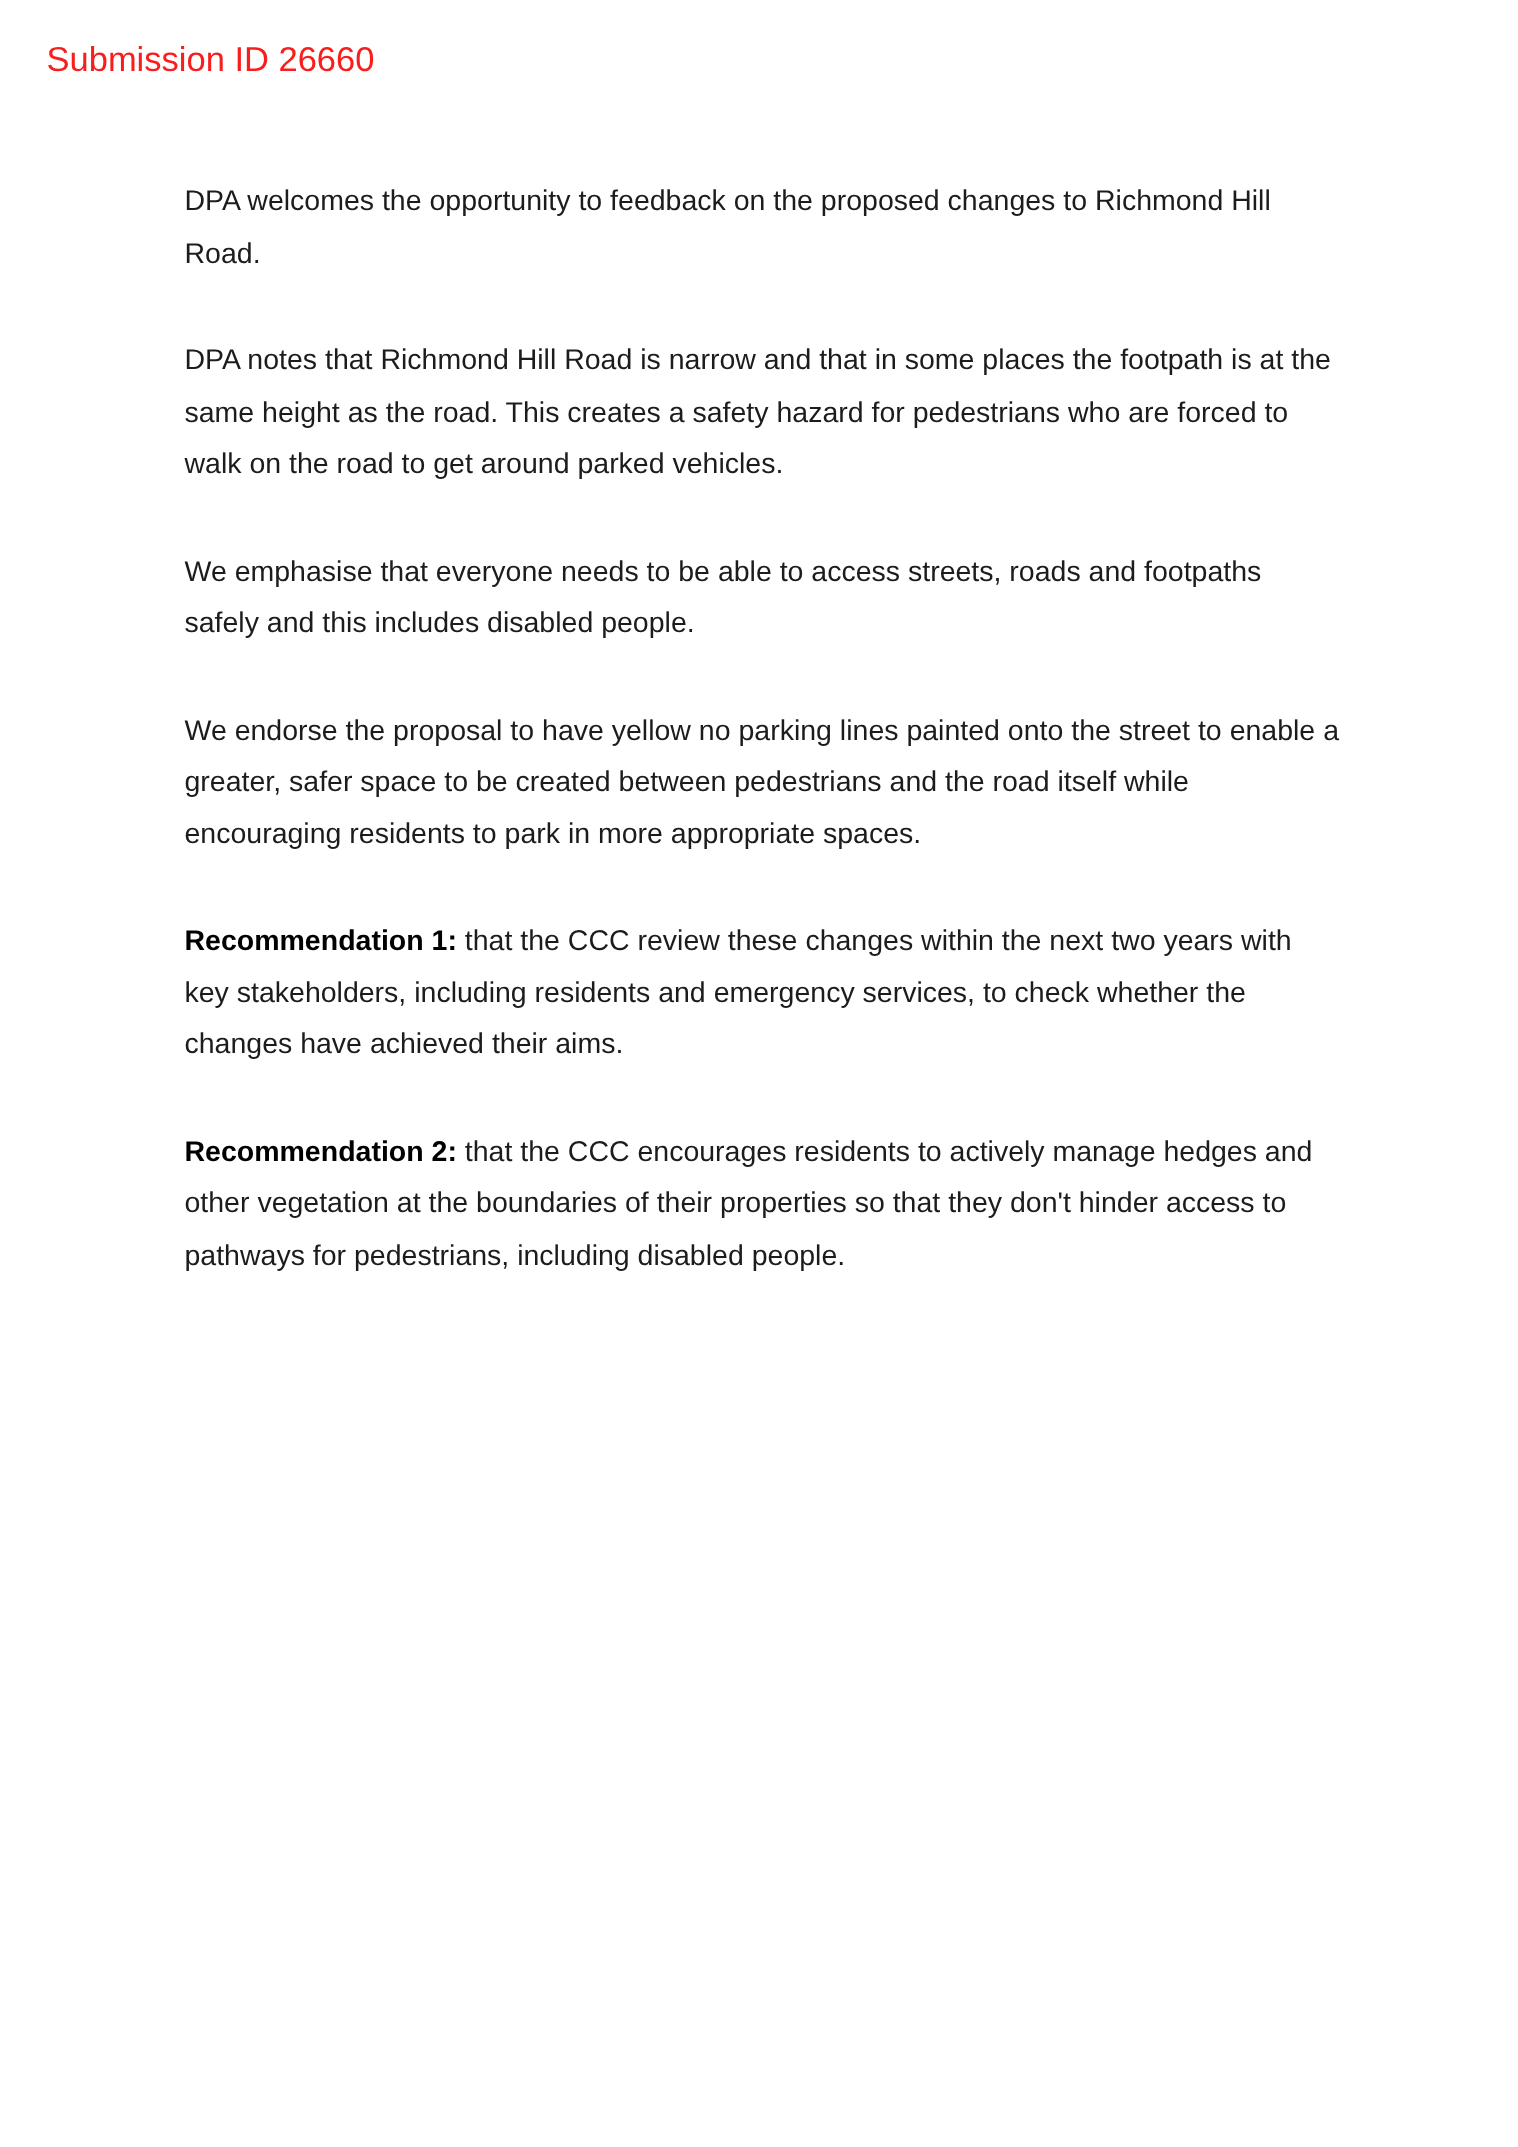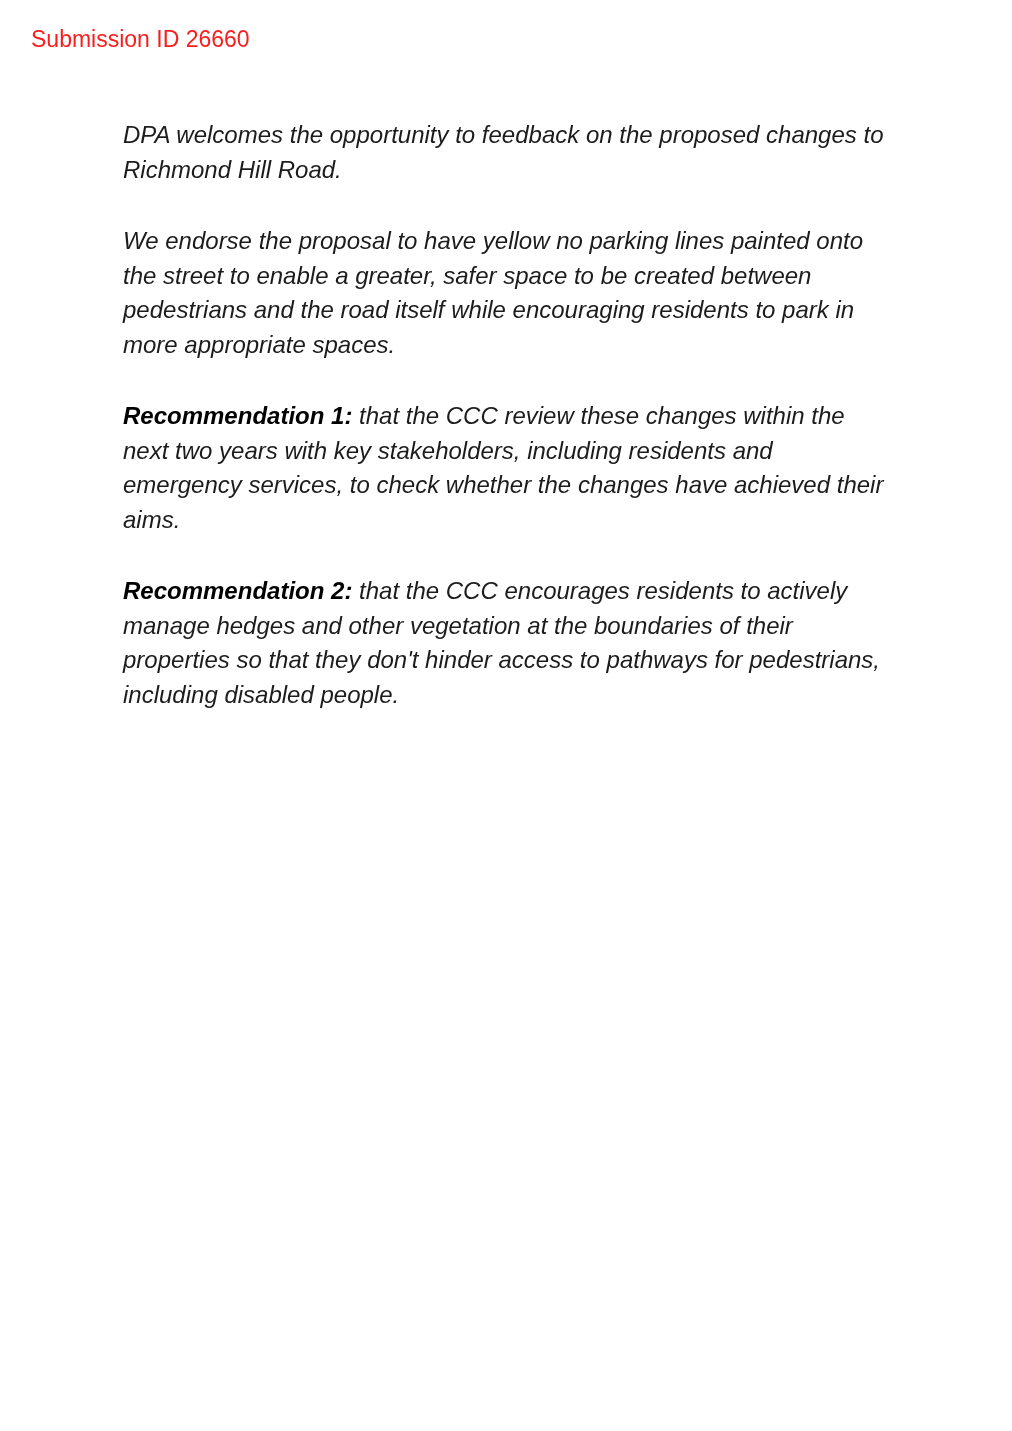--- a/index.html
+++ b/index.html
@@ -43,25 +43,24 @@
 
   .doc-title {
     font-size: 33px;
     line-height: 40px;
     font-weight: 700;
     color: #17266b;
     margin-bottom: 30px;
   }
 
   .doc-body p {
-    font-size: 24px;
+    font-size: 19px;
     line-height: 34.5px;
     color: #1c1c1c;
     margin-bottom: 37px;
-    font-style: italic;
   }
 
   .doc-body p:last-child {
     margin-bottom: 16px;
   }
 
   .rec-label {
     font-weight: 700;
     color: #000000;
   }
@@ -74,21 +73,23 @@
   <div class="submission-id">Submission ID 26660</div>
 
   <div class="doc-main">
 
 
     <div class="doc-body">
 
       <p>DPA welcomes the opportunity to feedback on the proposed changes to Richmond Hill Road.</p>
 
 
+      <p>DPA notes that Richmond Hill Road is narrow and that in some places the footpath is at the same height as the road. This creates a safety hazard for pedestrians who are forced to walk on the road to get around parked vehicles.</p>
 
+      <p>We emphasise that everyone needs to be able to access streets, roads and footpaths safely and this includes disabled people.</p>
 
       <p>We endorse the proposal to have yellow no parking lines painted onto the street to enable a greater, safer space to be created between pedestrians and the road itself while encouraging residents to park in more appropriate spaces.</p>
 
 
       <p><span class="rec-label">Recommendation 1:</span><span> that the CCC review these changes within the next two years with key stakeholders, including residents and emergency services, to check whether the changes have achieved their aims.</span></p>
 
       <p><span class="rec-label">Recommendation 2:</span><span> that the CCC encourages residents to actively manage hedges and other vegetation at the boundaries of their properties so that they don't hinder access to pathways for pedestrians, including disabled people.</span></p>
 
     </div>
   </div>

